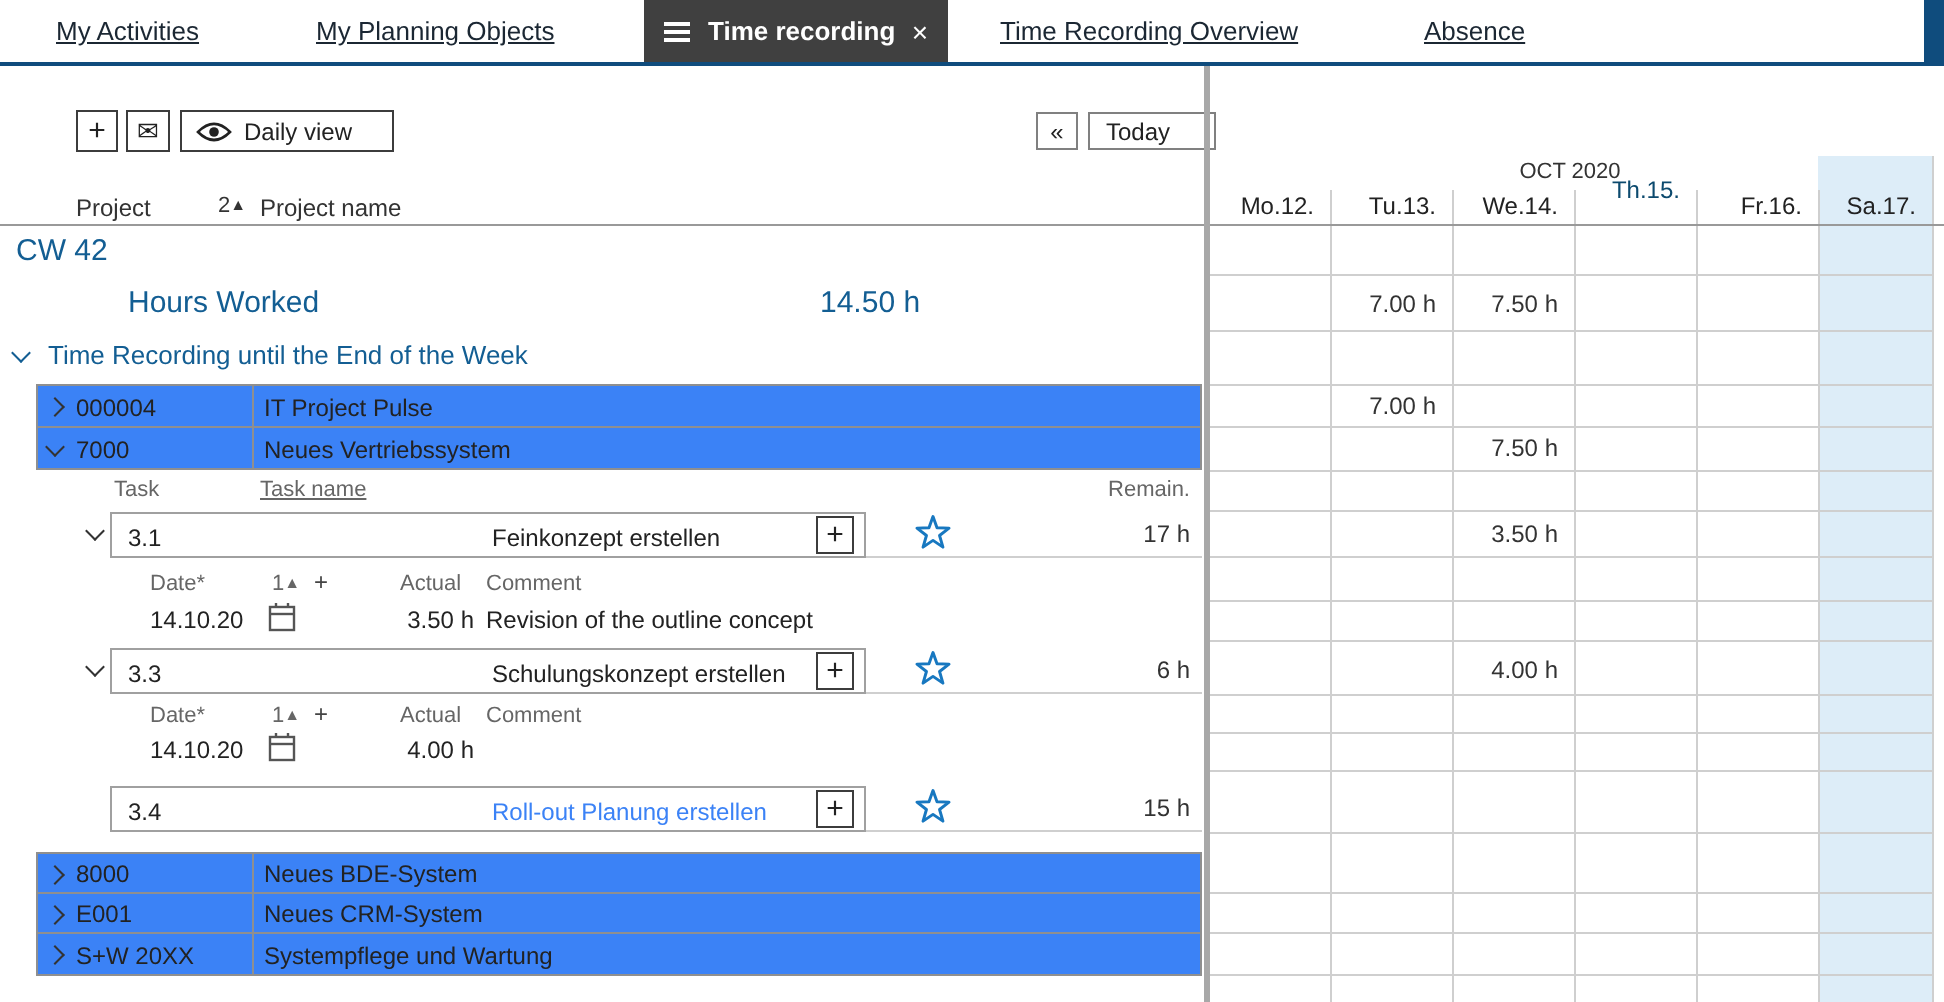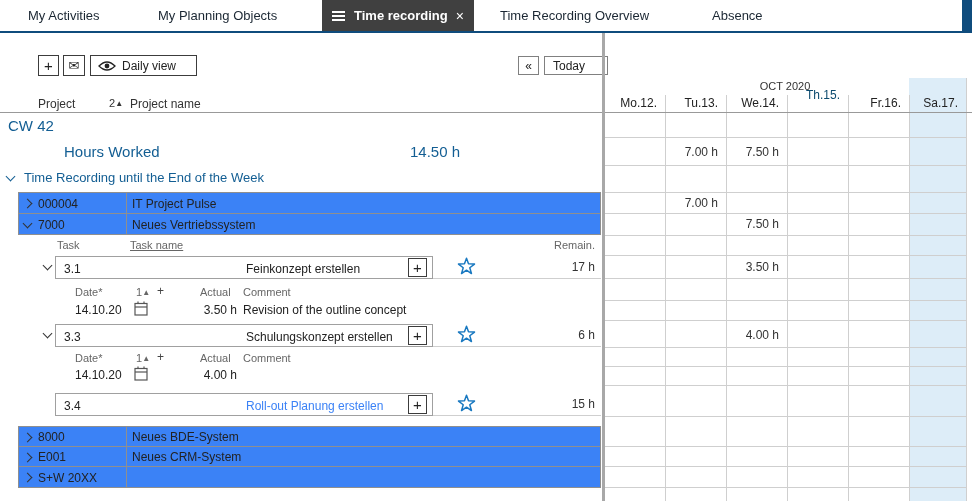--- a/index.html
+++ b/index.html
@@ -17,21 +17,21 @@
   .chev.r{transform:rotate(-45deg);}
   .chev.d{transform:rotate(45deg);}
   .chev.bl{border-color:#135e93;}
   .pbox{position:absolute;box-sizing:border-box;border:1px solid #8f8f8f;background:#3b82f6;}
   .tbox{position:absolute;box-sizing:border-box;border:1px solid #a0a0a0;background:#fff;}
   .sqbtn{position:absolute;box-sizing:border-box;border:1px solid #3c3c3c;background:#fff;
          display:flex;align-items:center;justify-content:center;font-size:15px;color:#222;cursor:pointer;}
   .smbtn{position:absolute;box-sizing:border-box;border:1px solid #808080;background:#fff;
          display:flex;align-items:center;font-size:12px;color:#222;cursor:pointer;}
   .tabbar{position:absolute;left:0;top:0;width:972px;height:31px;background:#fff;border-bottom:2px solid #0f4c7d;}
-  .tab{position:absolute;top:0;height:31px;line-height:31px;font-size:13px;color:#1b2733;cursor:pointer;white-space:nowrap;}
+  .tab{position:absolute;top:0;height:31px;line-height:31px;font-size:13px;color:#1b2733;cursor:pointer;white-space:nowrap;text-decoration:underline;}
   .atab{position:absolute;top:0;height:31px;background:#404040;display:flex;align-items:center;cursor:pointer;}
   .atab .lbl{color:#fff;font-weight:bold;font-size:13px;}
   .atab .x{margin-left:auto;padding-right:10px;color:#fff;font-size:14px;}
   .ham{display:inline-flex;flex-direction:column;gap:2px;margin:0 9px 0 10px;}
   .ham i{width:13px;height:2px;background:#fff;}
   .tri{font-size:8px;position:relative;top:-1px;}
   .stripe{position:absolute;background:#ddedf8;}
   .split{position:absolute;background:#a8a8a8;}
 </style>
 </head>
@@ -247,17 +247,18 @@
   <div class="pbox" style="left:18px;top:446px;width:583px;height:31px;">
     <span class="chev r" style="left:5px;top:7px;"></span>
     <span class="t" style="left:19px;top:3px;color:#222;">E001</span>
     <span style="position:absolute;left:107px;top:0;bottom:0;width:1px;background:#8f8f8f;"></span>
     <span class="t" style="left:113px;top:3px;color:#222;">Neues CRM-System</span>
   </div>
   <div class="pbox" style="left:18px;top:466px;width:583px;height:22px;">
     <span class="chev r" style="left:5px;top:7px;"></span>
     <span class="t" style="left:19px;top:4px;color:#222;">S+W 20XX</span>
     <span style="position:absolute;left:107px;top:0;bottom:0;width:1px;background:#8f8f8f;"></span>
+    <span class="t" style="left:113px;top:4px;color:#222;">Systempflege und Wartung</span>
   </div>
 
   <div class="split" style="left:602px;top:33px;width:3px;height:468px;"></div>
 
 </div>
 
 </body></html>

